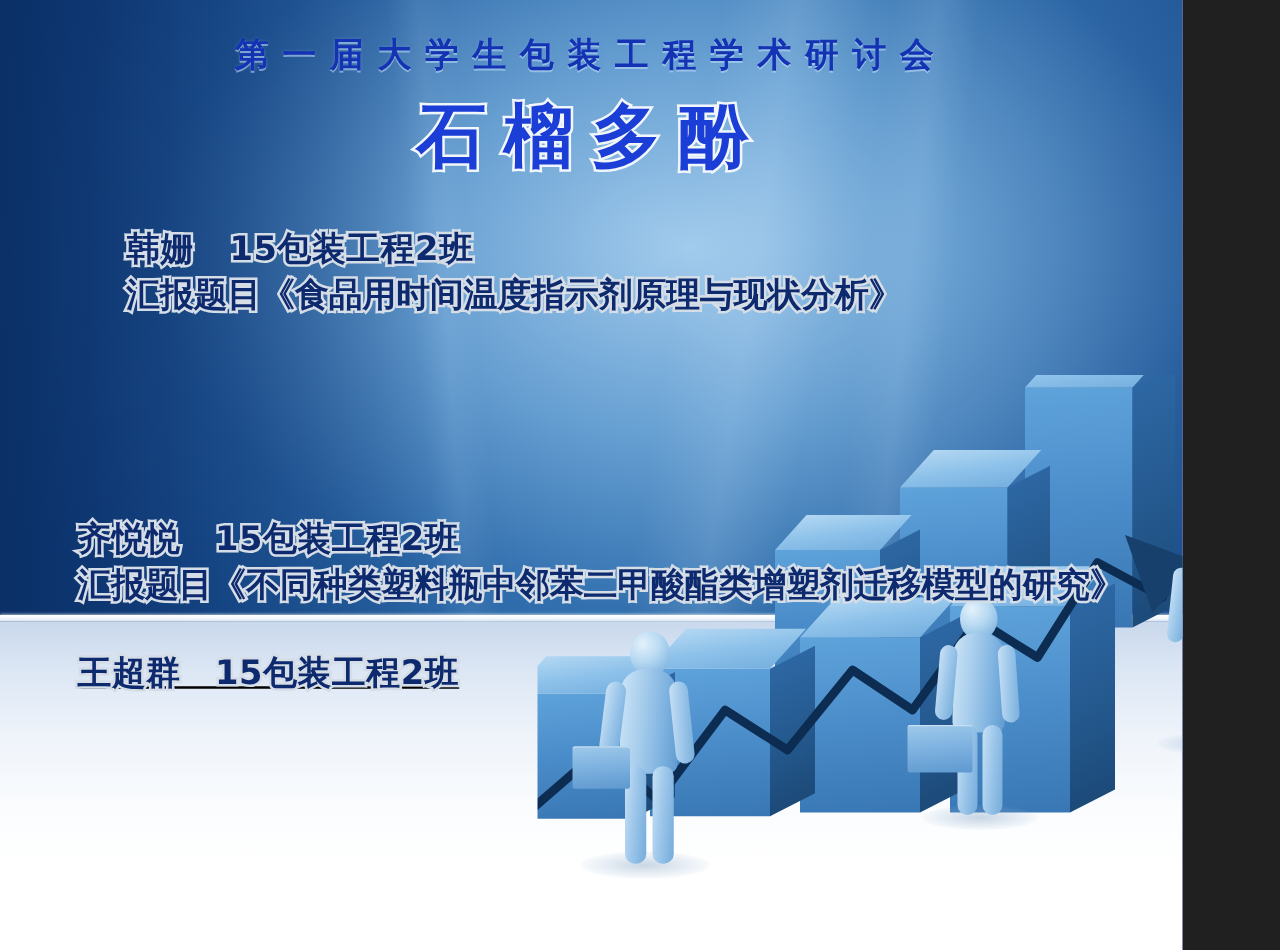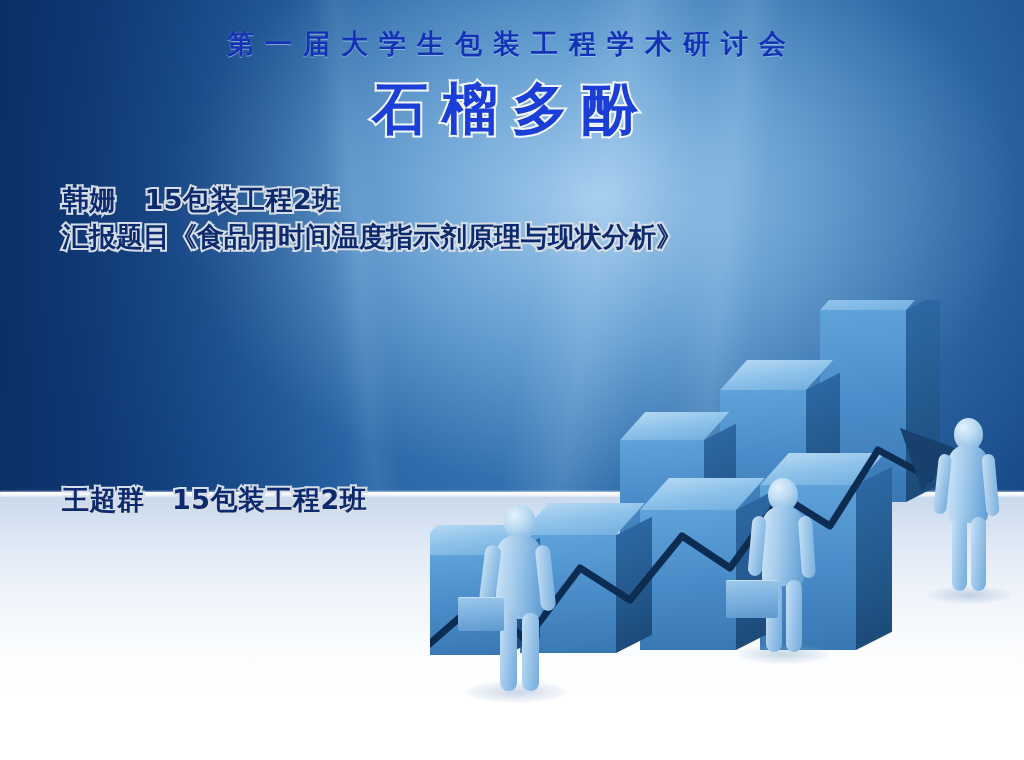--- a/index.html
+++ b/index.html
@@ -3,21 +3,21 @@
 <meta charset="utf-8">
 <title>汇报题目</title>
 <style>
   html, body {
     margin: 0;
     padding: 0;
     background: #202020;
   }
   #slide {
     position: relative;
-    width: 1024px;
+    width: 946px;
     height: 760px;
     overflow: hidden;
     font-family: "DejaVu Sans", "Liberation Sans", sans-serif;
     background: #c4b5fd;
     user-select: none;
   }
 
   
   .bg-base {
     position: absolute;
@@ -180,24 +180,24 @@
     font-size: 27px;
     font-weight: 700;
     color: #0e2a6e;
     -webkit-text-stroke: 4px #d5dde6;
     paint-order: stroke fill;
     line-height: 1.36;
   }
   .entry .line.name { letter-spacing: .5px; }
   .entry .line.topic { letter-spacing: 0px; }
 
-  .e1 { top: 182px; }
+  .e1 { top: 182px; margin-left: 39px; }
   .e2 { top: 298px; }
   .e3 { top: 414px; }
-  .e4 { top: 482px; }
+  .e4 { top: 521px; text-decoration: underline; }
 </style>
 </head>
 <body>
 
 <div id="slide">
 
   <div class="bg-base"></div>
   <div class="bg-vignette-left"></div>
   <div class="bg-streak streak-a"></div>
   <div class="bg-streak streak-b"></div>
@@ -289,18 +289,22 @@
   </div>
 
   <div class="kicker">第一届大学生包装工程学术研讨会</div>
   <div class="maintitle">石榴多酚</div>
 
   <div class="entries">
     <div class="entry e1">
       <div class="line name">韩姗　15包装工程2班</div>
       <div class="line topic">汇报题目《食品用时间温度指示剂原理与现状分析》</div>
     </div>
+    <div class="entry e3">
+      <div class="line name">齐悦悦　15包装工程2班</div>
+      <div class="line topic">汇报题目《不同种类塑料瓶中邻苯二甲酸酯类增塑剂迁移模型的研究》</div>
+    </div>
     <div class="entry e4">
       <div class="line name">王超群　15包装工程2班</div>
     </div>
   </div>
 
 </div>
 
 </body></html>

